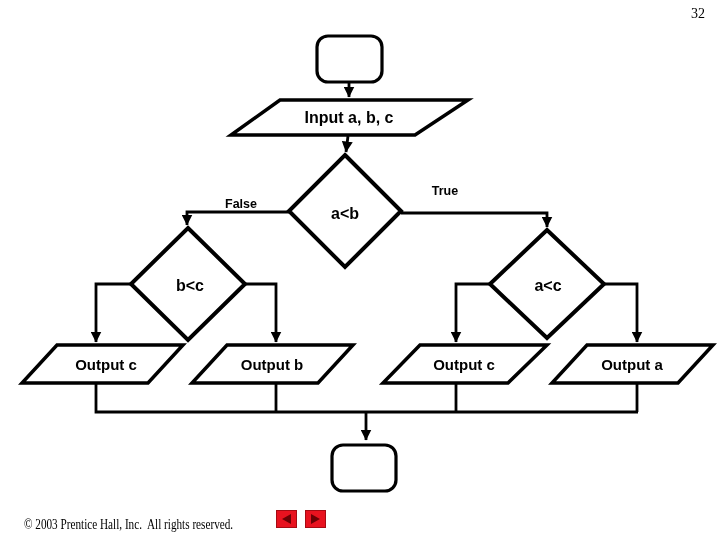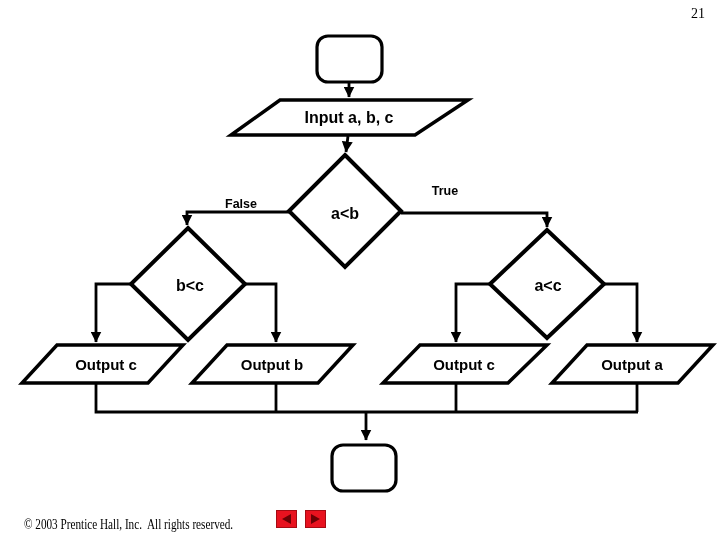--- a/index.html
+++ b/index.html
@@ -115,21 +115,21 @@
 
     <text class="branch-label" x="241" y="208">False</text>
     <text class="branch-label" x="445" y="195">True</text>
 
     <text class="io-label" x="106" y="370">Output c</text>
     <text class="io-label" x="272" y="370">Output b</text>
     <text class="io-label" x="464" y="370">Output c</text>
     <text class="io-label" x="632" y="370">Output a</text>
   </svg>
 
-  <div class="page-number">21</div>
+  <div class="page-number">32</div>
 
   <div class="footer-copyright">© 2003 Prentice Hall, Inc.  All rights reserved.</div>
 
   <div class="nav-buttons">
     <div class="nav-btn">
       <span class="tri tri-left"></span>
     </div>
     <div class="nav-btn">
       <span class="tri tri-right"></span>
     </div>

